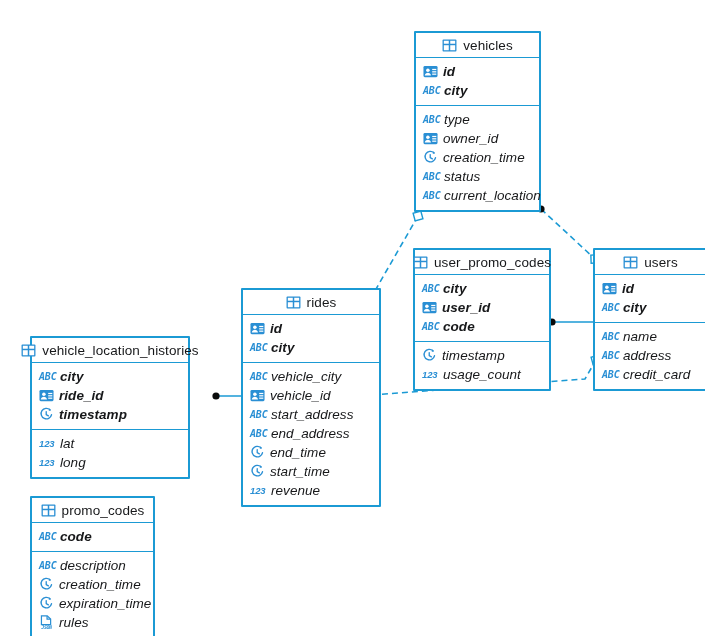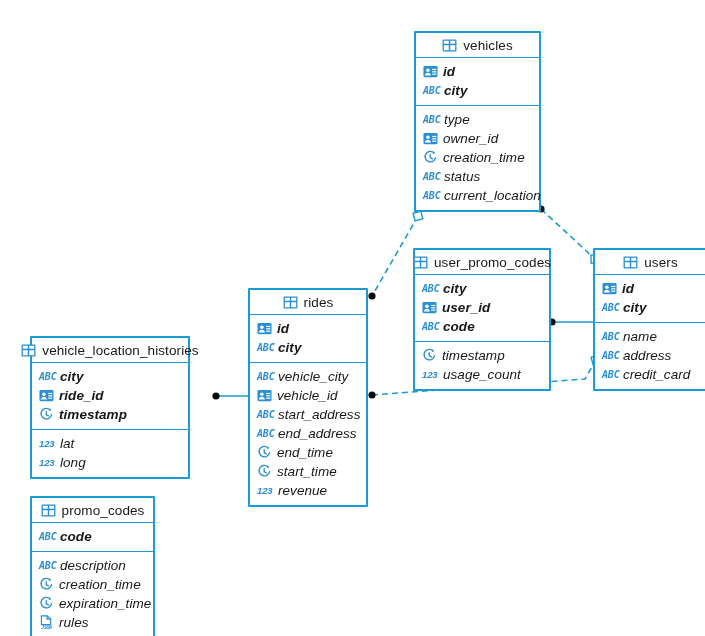--- a/index.html
+++ b/index.html
@@ -308,21 +308,21 @@
         <div class="field-row">
           <span class="ic abc-ic">ABC</span>
           <span class="field-name">address</span>
         </div>
         <div class="field-row">
           <span class="ic abc-ic">ABC</span>
           <span class="field-name">credit_card</span>
         </div>
       </div>
     </div>
-    <div class="table-node" style="left: 248px; top: 288px; width: 120px;">
+    <div class="table-node" style="left: 241px; top: 288px; width: 140px;">
       <div class="table-header">
         <span class="ic hdr-ic">
           <svg width="15" height="13" viewBox="0 0 16 14">
             <rect x="0.5" y="0.5" width="15" height="13" rx="1" fill="#2a8fd4"></rect>
             <rect x="1.9" y="1.9" width="5.3" height="3.2" fill="#fff"></rect>
             <rect x="8.8" y="1.9" width="5.3" height="3.2" fill="#fff"></rect>
             <rect x="1.9" y="6.7" width="5.3" height="5.4" fill="#fff"></rect>
             <rect x="8.8" y="6.7" width="5.3" height="5.4" fill="#fff"></rect>
           </svg>
         </span>

